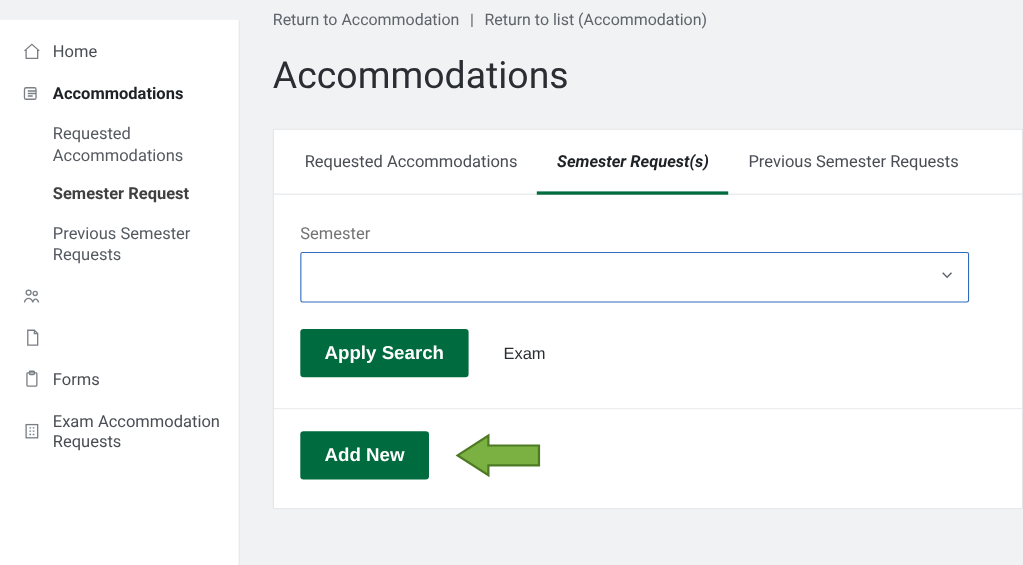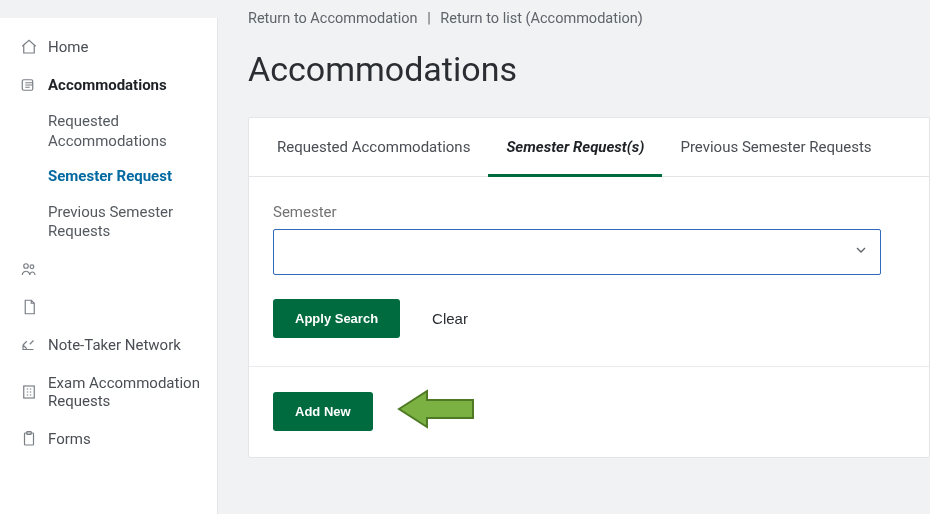--- a/index.html
+++ b/index.html
@@ -44,21 +44,21 @@
   }
   .nav-icon svg { width:18px; height:18px; stroke:#7a7f86; stroke-width:1.6; fill:none; }
   .nav-label { margin-left: 8px; flex:1; }
   .sub-item {
     padding: 8px 14px 8px 48px;
     font-size: 15px;
     color: #555a60;
     cursor: pointer;
     line-height: 1.3;
   }
-  .sub-item.active { font-weight:700; color:#0369a1; }
+  .sub-item.active { font-weight:700; color:#404040; }
 
   
   .main {
     position:absolute;
     left:218px; top:0;
     width:712px;
     height:514px;
     padding: 10px 0 0 30px;
   }
   .breadcrumb {
@@ -136,21 +136,21 @@
     pointer-events:none;
     color:#5f646b;
   }
   .chevron svg{ width:16px; height:16px; stroke:#5f646b; stroke-width:2; fill:none; }
 
   .btn-row { margin-top:24px; display:flex; align-items:center; gap:32px; }
   .btn-primary {
     background:#006b3f;
     color:#fff;
     font-weight:700;
-    font-size:13px;
+    font-size:17px;
     border:none;
     border-radius:3px;
     padding: 12px 22px;
     cursor:pointer;
   }
   .btn-link {
     background:none; border:none;
     color:#2a2e33;
     font-size:15px;
     cursor:pointer;
@@ -209,47 +209,39 @@
   <div class="nav-item">
     <span class="nav-icon">
       <svg viewBox="0 0 24 24">
           <path d="M7 3h8l4 4v14H7z"></path>
           <path d="M15 3v4h4"></path>
         </svg>
     </span>
   </div>
 
 
-  <div class="nav-item">
-    <span class="nav-icon">
-      <svg viewBox="0 0 24 24">
-          <path d="M4 12v6h14M4 12l5-5M4 12l5 5M18 6l-5 5"></path>
-        </svg>
-    </span>
-    <span class="nav-label">Note-Taker Network</span>
+
+  <div class="nav-item">
+    <span class="nav-icon">
+      <svg viewBox="0 0 24 24">
+          <rect x="6" y="4" width="12" height="16" rx="1"></rect>
+          <rect x="9" y="2" width="6" height="4" rx="1"></rect>
+        </svg>
+    </span>
+    <span class="nav-label">Forms</span>
   </div>
 
   <div class="nav-item">
     <span class="nav-icon">
       <svg viewBox="0 0 24 24">
           <rect x="5" y="4" width="14" height="16"></rect>
           <path d="M9 8h2M13 8h2M9 12h2M13 12h2M9 16h2M13 16h2"></path>
         </svg>
     </span>
     <span class="nav-label">Exam Accommodation Requests</span>
-  </div>
-
-  <div class="nav-item">
-    <span class="nav-icon">
-      <svg viewBox="0 0 24 24">
-          <rect x="6" y="4" width="12" height="16" rx="1"></rect>
-          <rect x="9" y="2" width="6" height="4" rx="1"></rect>
-        </svg>
-    </span>
-    <span class="nav-label">Forms</span>
   </div>
 
 </nav>
 
 <main class="main">
 
   <div class="breadcrumb">
     <a>Return to Accommodation</a>
     <span class="sep">|</span>
     <a>Return to list (Accommodation)</a>
@@ -272,21 +264,21 @@
           <option></option>
         </select>
         <span class="chevron">
           <svg viewBox="0 0 24 24">
               <path d="M6 9l6 6 6-6"></path>
             </svg>
         </span>
       </div>
       <div class="btn-row">
         <button class="btn-primary">Apply Search</button>
-        <button class="btn-link">Clear</button>
+        <button class="btn-link">Exam</button>
       </div>
     </div>
 
     <div class="add-row">
       <button class="btn-primary">Add New</button>
       <span class="arrow-callout">
         <svg width="78" height="44" viewBox="0 0 78 44">
           <polygon points="2,22 30,4 30,13 76,13 76,31 30,31 30,40" fill="#7bb042" stroke="#4f7a24" stroke-width="2"></polygon>
         </svg>
       </span>

